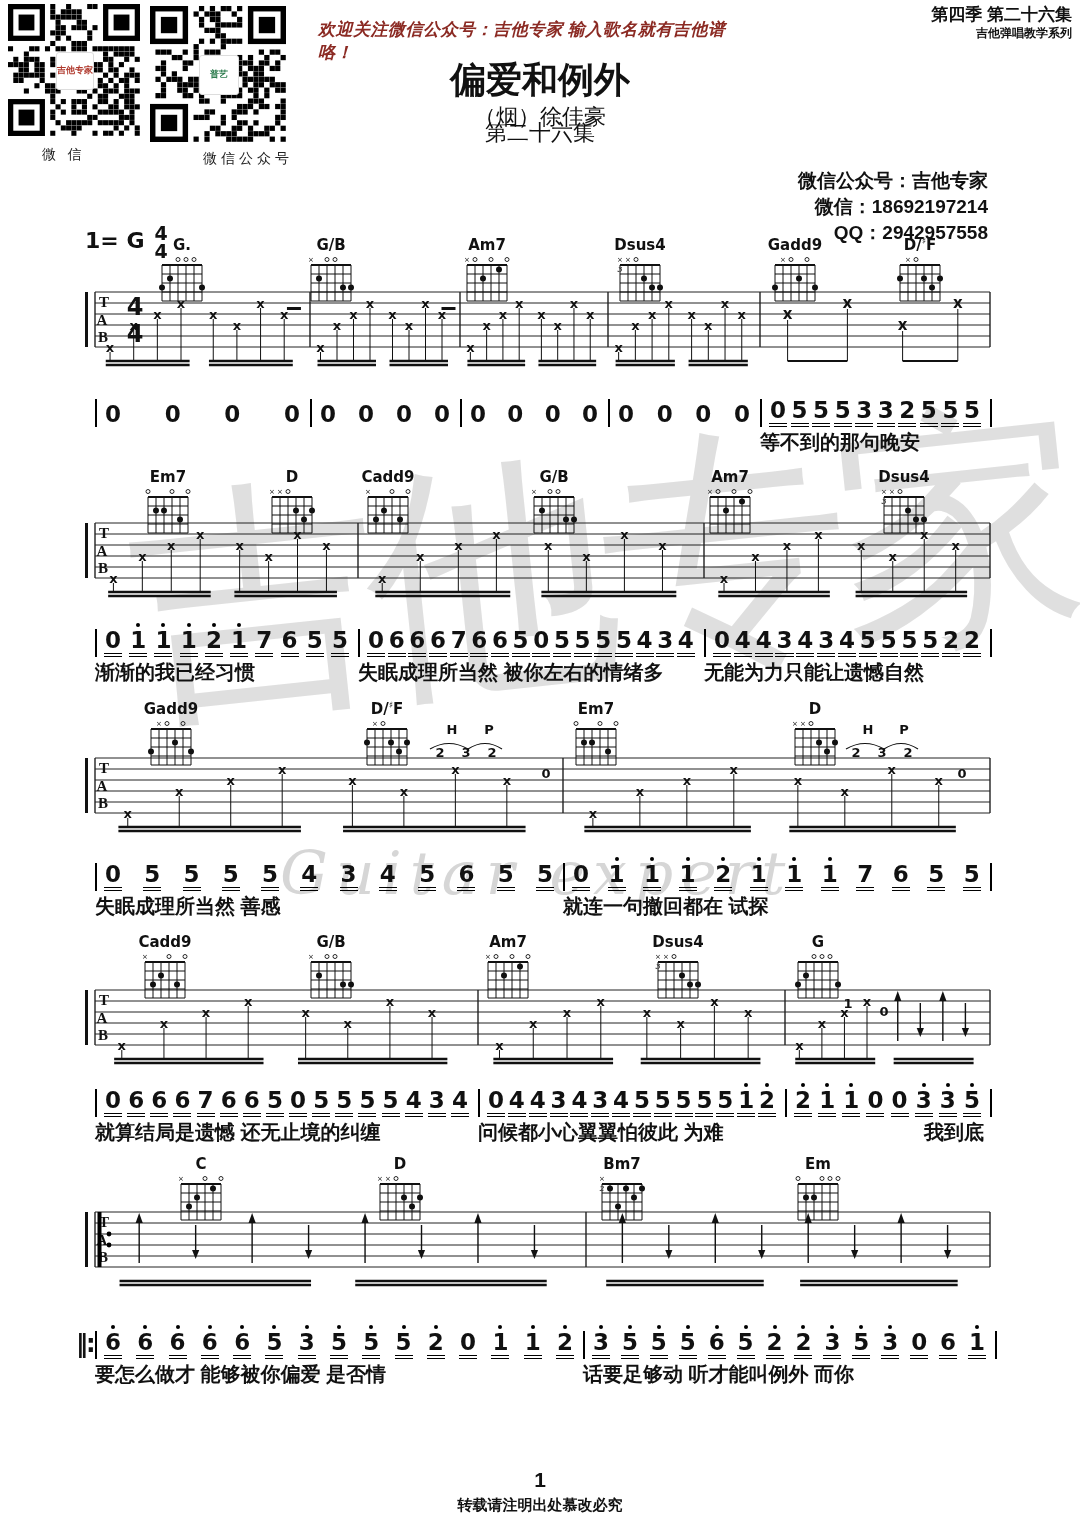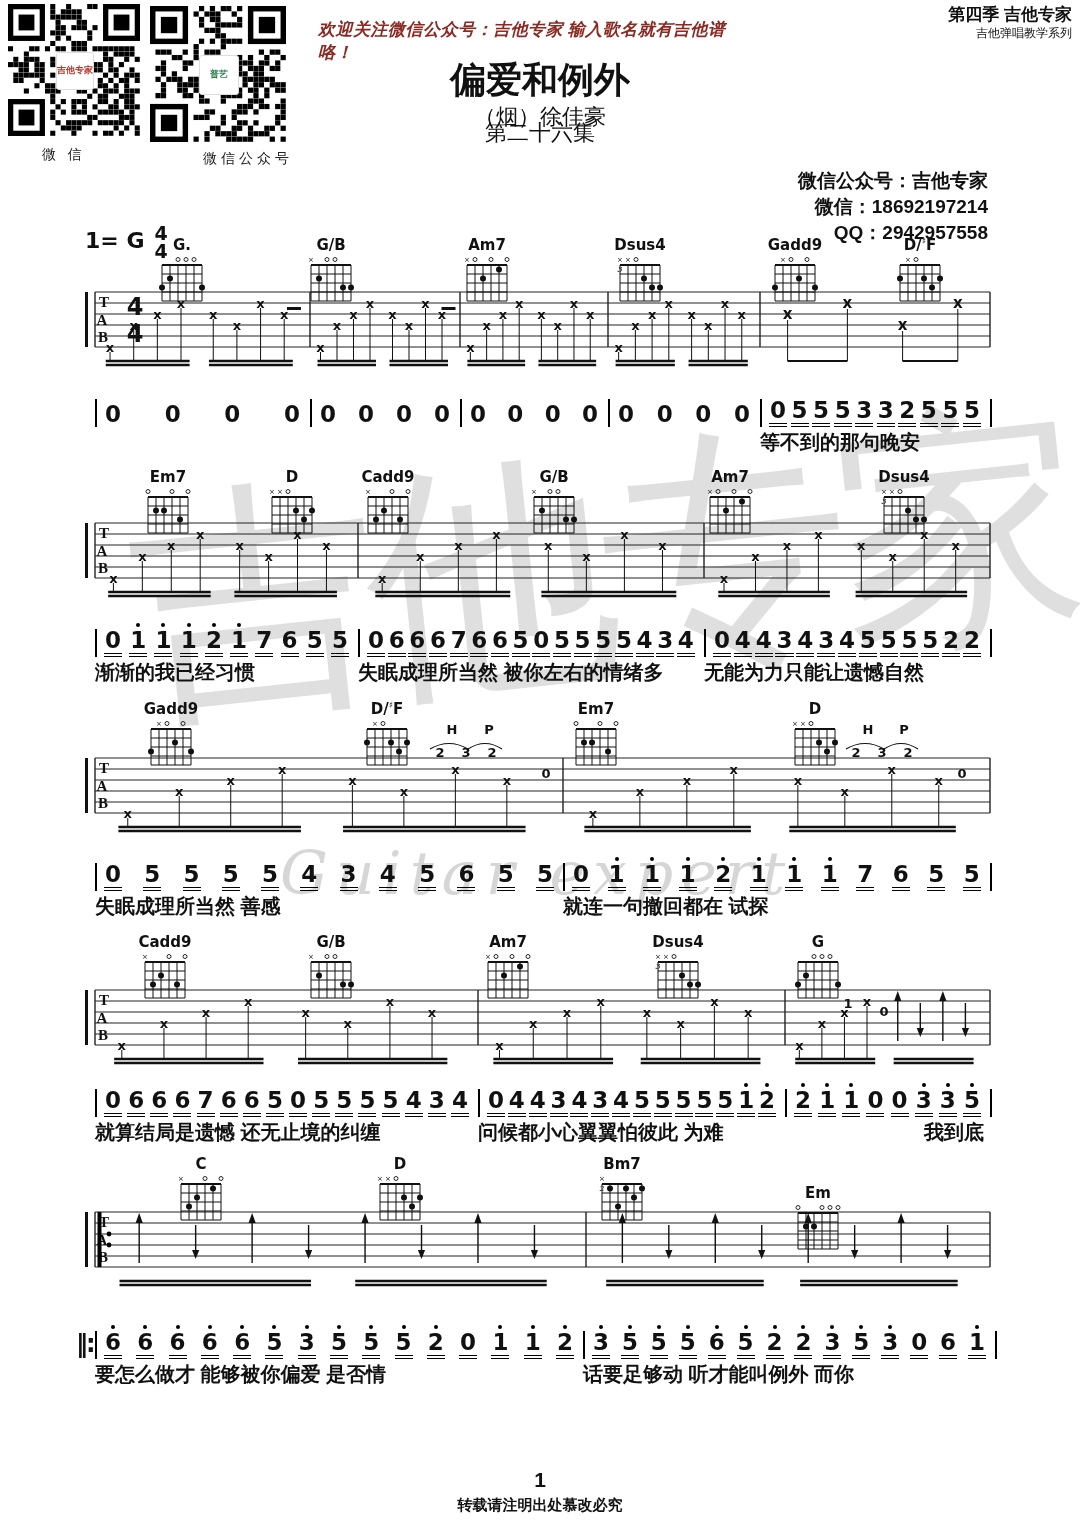--- a/index.html
+++ b/index.html
@@ -6,21 +6,21 @@
   .page{position:relative;width:1080px;height:1527px;background:#fff;margin:0 auto;
         font-family:"Liberation Sans",sans-serif;color:#111;overflow:hidden;}
   
   .qr{position:absolute;background:#fff;}
   .qrlogo{position:absolute;background:#fff;border:1px solid #ddd;border-radius:3px;
           display:flex;align-items:center;justify-content:center;font-weight:bold;text-align:center;line-height:1;}
   .qr-label{position:absolute;font-size:14px;letter-spacing:4px;color:#222;font-family:"Liberation Serif",serif;}
   .welcome{position:absolute;left:318px;top:18px;width:440px;font-size:17px;font-weight:bold;
            font-family:"Liberation Serif",serif;font-style:italic;letter-spacing:0.5px;}
   .season{position:absolute;right:8px;top:3px;font-size:17px;font-weight:bold;}
-  .series{position:absolute;right:8px;top:25px;font-size:12px;font-weight:normal;}
+  .series{position:absolute;right:8px;top:25px;font-size:12px;font-weight:bold;}
   .title{position:absolute;left:0;top:56px;width:1080px;text-align:center;font-size:36px;font-weight:bold;margin:0;}
   .credit{position:absolute;left:0;top:102px;width:1080px;text-align:center;font-size:22px;}
   .episode{position:absolute;left:0;top:118px;width:1080px;text-align:center;font-size:22px;font-weight:normal;}
   .contact{position:absolute;right:92px;top:168px;text-align:right;font-size:19px;font-weight:bold;line-height:26px;}
   .keysig{position:absolute;left:85px;top:203px;font-size:22px;font-weight:bold;font-family:"DejaVu Sans",sans-serif;margin-top:21px;}
   .frac{display:inline-block;vertical-align:middle;text-align:center;line-height:0.95;font-size:19px;margin-left:10px;}
   
   .wm-main{position:absolute;left:130px;top:400px;font-size:250px;font-family:"DejaVu Serif",serif;
            color:#8f8f8f;opacity:0.28;transform:rotate(-6deg);letter-spacing:-14px;white-space:nowrap;z-index:0;}
   .wm-sub{position:absolute;left:280px;top:838px;font-size:60px;font-family:"DejaVu Serif",serif;font-style:italic;
@@ -449,21 +449,21 @@
         <rect x="103.36000000000001" y="5.44" width="27.200000000000003" height="27.200000000000003" fill="#fff"></rect>
         <rect x="108.80000000000001" y="10.88" width="16.32" height="16.32" fill="#000"></rect>
         <rect x="0" y="97.92" width="38.080000000000005" height="38.080000000000005" fill="#000"></rect>
         <rect x="5.44" y="103.36000000000001" width="27.200000000000003" height="27.200000000000003" fill="#fff"></rect>
         <rect x="10.88" y="108.80000000000001" width="16.32" height="16.32" fill="#000"></rect>
       </svg><div class="qrlogo" style="left: 48.96px; top: 48.96px; width: 38.08px; height: 38.08px; font-size: 9px; color: rgb(46, 125, 79);">普艺</div></div>
   <div class="qr-label" style="left:42px;top:146px;">微 信</div>
   <div class="qr-label" style="left:168px;top:150px;margin-left:35px;">微信公众号</div>
 
   <div class="welcome" id="welcome" style="color: rgb(139, 42, 35);">欢迎关注微信公众号：吉他专家  输入歌名就有吉他谱咯！</div>
-  <div class="season">第四季  吉他专家</div>
+  <div class="season">第四季  第二十六集</div>
   <div class="series">吉他弹唱教学系列</div>
   <h1 class="title">偏爱和例外</h1>
   <div class="credit">（烟）徐佳豪</div>
   <div class="episode">第二十六集</div>
   <div class="contact">
     <div>微信公众号：吉他专家</div>
     <div>微信：18692197214</div>
     <div>QQ：2942957558</div>
   </div>
   <div class="keysig">
@@ -1384,21 +1384,21 @@
           <line x1="3" y1="46" x2="43" y2="46" stroke="#111" stroke-width="1"></line>
           <text x="3" y="7" font-size="7" font-weight="normal" font-family="&quot;DejaVu Sans&quot;,sans-serif" text-anchor="middle" fill="#111">×</text>
           <circle cx="11" cy="14.5" r="3" fill="#111"></circle>
           <circle cx="19" cy="32.5" r="3" fill="#111"></circle>
           <circle cx="27" cy="14.5" r="3" fill="#111"></circle>
           <circle cx="35" cy="23.5" r="3" fill="#111"></circle>
           <circle cx="43" cy="14.5" r="3" fill="#111"></circle>
           <text x="0.5" y="17" font-size="8" font-weight="normal" font-family="&quot;DejaVu Serif&quot;,serif" text-anchor="start" fill="#111" font-style="italic">2</text>
         </svg>
       </div>
-      <div class="chord" style="left: 788px; top: 1184px;">
+      <div class="chord" style="left: 788px; top: 1155px;">
         <div class="cname">Em</div>
         <svg width="46" height="50">
           <line x1="3" y1="10" x2="3" y2="46" stroke="#111" stroke-width="1"></line>
           <line x1="11" y1="10" x2="11" y2="46" stroke="#111" stroke-width="1"></line>
           <line x1="19" y1="10" x2="19" y2="46" stroke="#111" stroke-width="1"></line>
           <line x1="27" y1="10" x2="27" y2="46" stroke="#111" stroke-width="1"></line>
           <line x1="35" y1="10" x2="35" y2="46" stroke="#111" stroke-width="1"></line>
           <line x1="43" y1="10" x2="43" y2="46" stroke="#111" stroke-width="1"></line>
           <line x1="3" y1="10" x2="43" y2="10" stroke="#111" stroke-width="2"></line>
           <line x1="3" y1="19" x2="43" y2="19" stroke="#111" stroke-width="1"></line>

